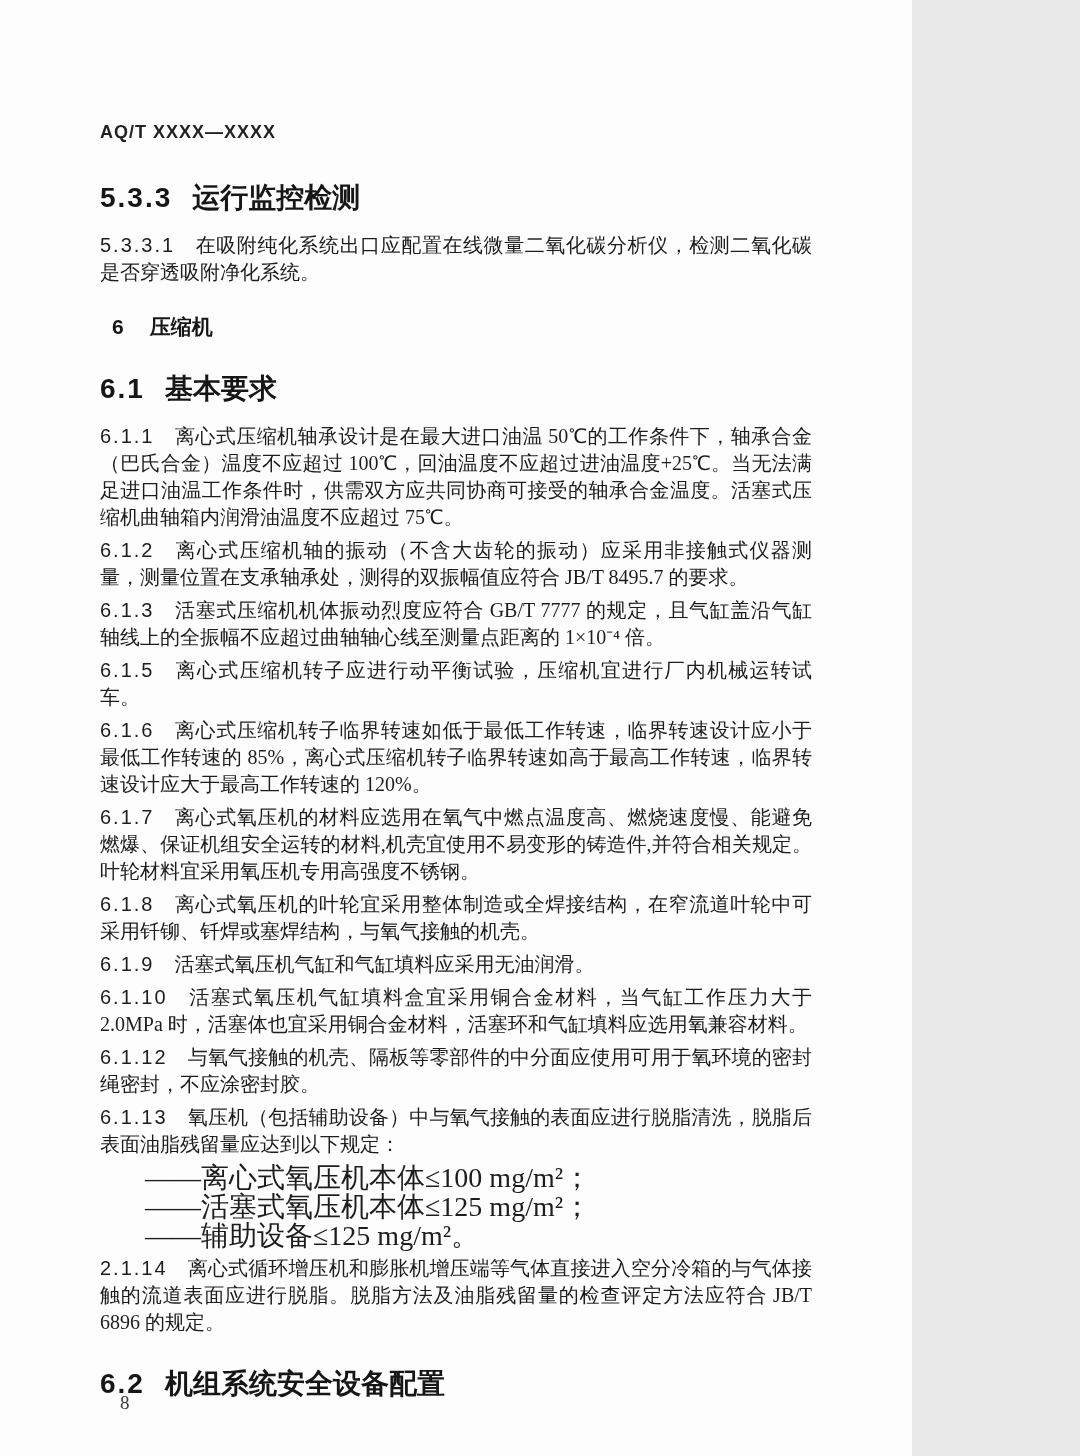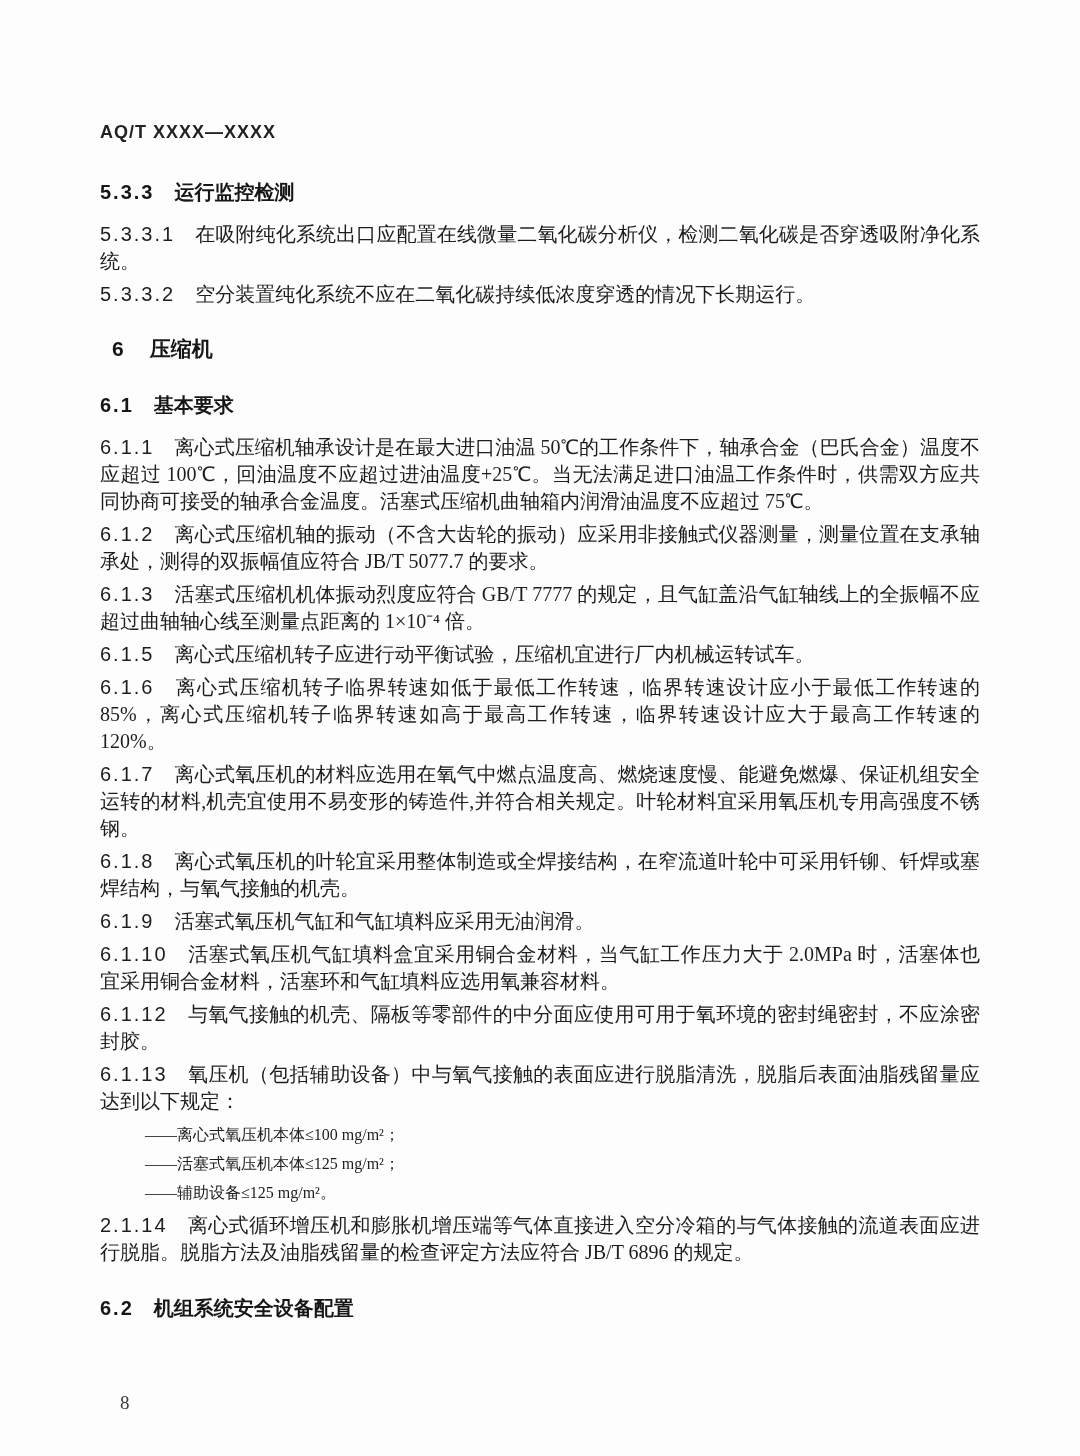--- a/index.html
+++ b/index.html
@@ -2,21 +2,21 @@
 <html><head>
 <meta charset="utf-8">
 <style>
   html, body {
     margin: 0;
     padding: 0;
     background: #e9e9e9;
   }
   .page {
     position: relative;
-    width: 1080px;
+    width: 912px;
     height: 1456px;
     background: #fdfdfd;
     box-sizing: border-box;
     padding: 122px 100px 0 100px;
     overflow: hidden;
     font-family: "Liberation Serif", serif;
     color: #1d1d1d;
   }
   .doc-header {
     font-family: "Liberation Sans", sans-serif;
@@ -29,41 +29,41 @@
   h2.chapter {
     font-family: "Liberation Sans", sans-serif;
     font-size: 21px;
     font-weight: 700;
     color: #161616;
     margin: 27px 0 29px 12px;
   }
   h2.chapter .hnum { letter-spacing: 2px; margin-right: 24px; }
   h3.section {
     font-family: "Liberation Sans", sans-serif;
-    font-size: 20px;
+    font-size: 28px;
     font-weight: 700;
     color: #161616;
     margin: 29px 0 15px 0;
   }
   h3.section .hnum { letter-spacing: 2px; margin-right: 20px; }
   p.clause {
     font-size: 20px;
     line-height: 27px;
     margin: 6px 0;
     text-align: justify;
     color: #1d1d1d;
   }
   p.clause .cnum {
     font-family: "Liberation Sans", sans-serif;
     letter-spacing: 2px;
     margin-right: 20px;
     white-space: nowrap;
   }
   p.dash {
-    font-size: 16px;
+    font-size: 28px;
     line-height: 27px;
     margin: 2px 0;
     padding-left: 45px;
     color: #1d1d1d;
   }
   .page-number {
     position: absolute;
     left: 120px;
     top: 1392px;
     font-size: 19px;
@@ -73,25 +73,24 @@
 </style>
 </head>
 <body>
 
 <div class="page">
   <div class="doc-header">AQ/T XXXX—XXXX</div>
 
   <main>
       <h3 class="section"><span class="hnum">5.3.3</span><span class="htitle">运行监控检测</span></h3>
       <p class="clause"><span class="cnum">5.3.3.1</span><span class="ctext">在吸附纯化系统出口应配置在线微量二氧化碳分析仪，检测二氧化碳是否穿透吸附净化系统。</span></p>
-      <p class="clause"><span class="cnum">5.3.3.2</span><span class="ctext">空分装置纯化系统不应在二氧化碳持续低浓度穿透的情况下长期运行。</span></p>
       <h2 class="chapter"><span class="hnum">6</span><span class="htitle">压缩机</span></h2>
       <h3 class="section"><span class="hnum">6.1</span><span class="htitle">基本要求</span></h3>
       <p class="clause"><span class="cnum">6.1.1</span><span class="ctext">离心式压缩机轴承设计是在最大进口油温 50℃的工作条件下，轴承合金（巴氏合金）温度不应超过 100℃，回油温度不应超过进油温度+25℃。当无法满足进口油温工作条件时，供需双方应共同协商可接受的轴承合金温度。活塞式压缩机曲轴箱内润滑油温度不应超过 75℃。</span></p>
-      <p class="clause"><span class="cnum">6.1.2</span><span class="ctext">离心式压缩机轴的振动（不含大齿轮的振动）应采用非接触式仪器测量，测量位置在支承轴承处，测得的双振幅值应符合 JB/T 5077.7 的要求。</span></p>
+      <p class="clause"><span class="cnum">6.1.2</span><span class="ctext">离心式压缩机轴的振动（不含大齿轮的振动）应采用非接触式仪器测量，测量位置在支承轴承处，测得的双振幅值应符合 JB/T 8495.7 的要求。</span></p>
       <p class="clause"><span class="cnum">6.1.3</span><span class="ctext">活塞式压缩机机体振动烈度应符合 GB/T 7777 的规定，且气缸盖沿气缸轴线上的全振幅不应超过曲轴轴心线至测量点距离的 1×10⁻⁴ 倍。</span></p>
       <p class="clause"><span class="cnum">6.1.5</span><span class="ctext">离心式压缩机转子应进行动平衡试验，压缩机宜进行厂内机械运转试车。</span></p>
       <p class="clause"><span class="cnum">6.1.6</span><span class="ctext">离心式压缩机转子临界转速如低于最低工作转速，临界转速设计应小于最低工作转速的 85%，离心式压缩机转子临界转速如高于最高工作转速，临界转速设计应大于最高工作转速的 120%。</span></p>
       <p class="clause"><span class="cnum">6.1.7</span><span class="ctext">离心式氧压机的材料应选用在氧气中燃点温度高、燃烧速度慢、能避免燃爆、保证机组安全运转的材料,机壳宜使用不易变形的铸造件,并符合相关规定。叶轮材料宜采用氧压机专用高强度不锈钢。</span></p>
       <p class="clause"><span class="cnum">6.1.8</span><span class="ctext">离心式氧压机的叶轮宜采用整体制造或全焊接结构，在窄流道叶轮中可采用钎铆、钎焊或塞焊结构，与氧气接触的机壳。</span></p>
       <p class="clause"><span class="cnum">6.1.9</span><span class="ctext">活塞式氧压机气缸和气缸填料应采用无油润滑。</span></p>
       <p class="clause"><span class="cnum">6.1.10</span><span class="ctext">活塞式氧压机气缸填料盒宜采用铜合金材料，当气缸工作压力大于 2.0MPa 时，活塞体也宜采用铜合金材料，活塞环和气缸填料应选用氧兼容材料。</span></p>
       <p class="clause"><span class="cnum">6.1.12</span><span class="ctext">与氧气接触的机壳、隔板等零部件的中分面应使用可用于氧环境的密封绳密封，不应涂密封胶。</span></p>
       <p class="clause"><span class="cnum">6.1.13</span><span class="ctext">氧压机（包括辅助设备）中与氧气接触的表面应进行脱脂清洗，脱脂后表面油脂残留量应达到以下规定：</span></p>
       <p class="dash">——离心式氧压机本体≤100 mg/m²；</p>

